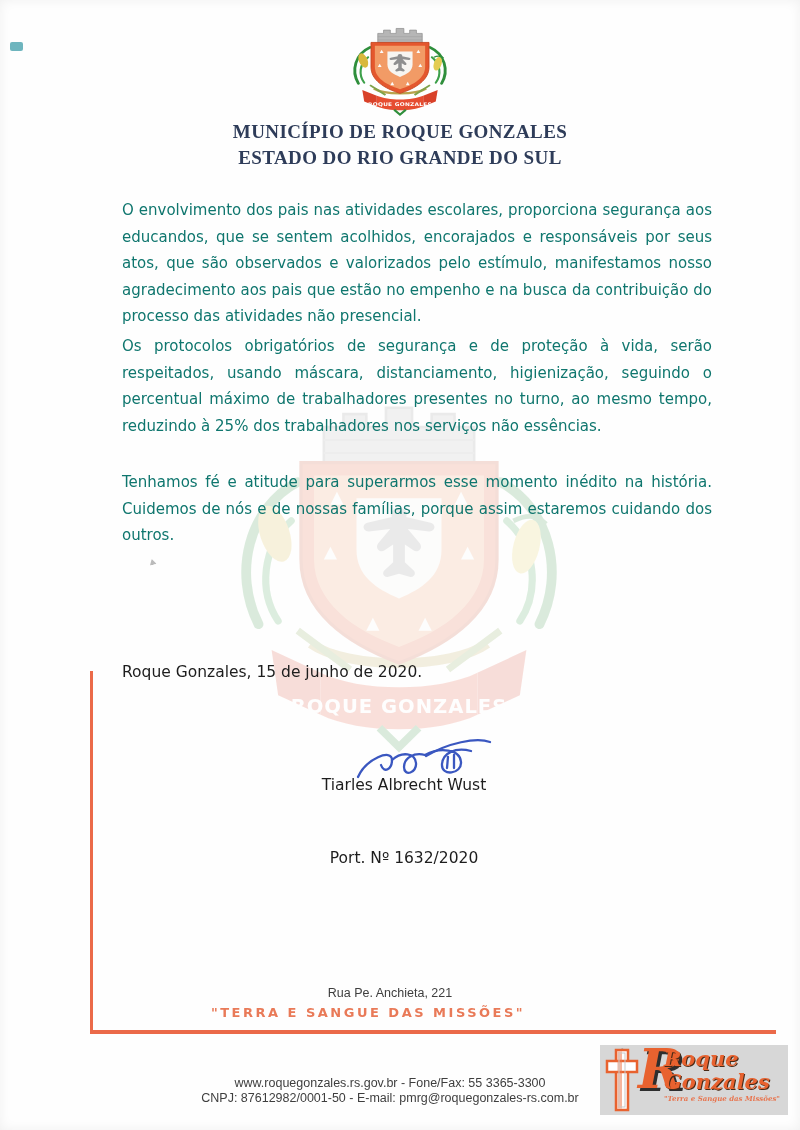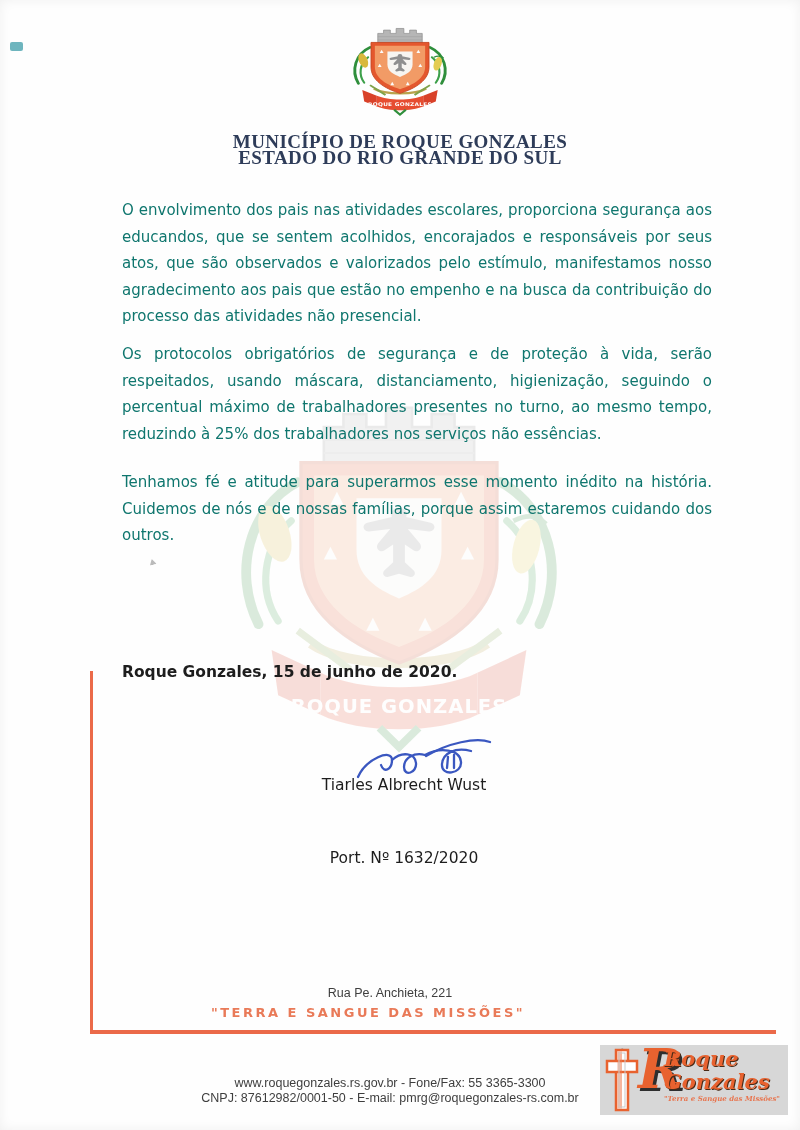--- a/index.html
+++ b/index.html
@@ -6,27 +6,27 @@
   .page{position:relative;width:800px;height:1130px;background:#fefefe;
         font-family:"DejaVu Sans",sans-serif;overflow:hidden;margin:0 auto;
         box-shadow:inset 0 0 12px rgba(0,0,0,.06);}
   .scan-mark{position:absolute;left:10px;top:42px;width:13px;height:9px;
         background:#4aa2ae;border-radius:2px;opacity:.8;}
   .crest-small{position:absolute;left:342px;top:26px;width:116px;height:92px;}
   .watermark{position:absolute;left:203px;top:398px;width:392px;height:362px;opacity:.17;}
   .hdr{position:absolute;left:0;width:800px;text-align:center;
         font-family:"Liberation Serif","DejaVu Serif",serif;font-weight:bold;
         color:#2e3c59;letter-spacing:.4px;font-size:19px;}
-  .t1{top:131px}.t2{top:147px}
+  .t1{top:121px}.t2{top:147px}
   .para{position:absolute;left:122px;width:590px;font-size:15px;line-height:26.5px;
         text-align:justify;color:#0f766e;}
-  .p1{top:197px}.p2{top:341px}.p3{top:469px}
+  .p1{top:197px}.p2{top:333px}.p3{top:469px}
   .pencil-mark{position:absolute;left:149px;top:559px;width:7px;height:6px;background:#777;
         opacity:.5;clip-path:polygon(50% 0,100% 100%,0 100%);transform:rotate(-15deg);}
-  .date-line{position:absolute;left:122px;top:663px;font-size:15.5px;color:#1d1d1d;font-weight:bold;}
+  .date-line{position:absolute;left:122px;top:663px;font-size:15.5px;color:#1d1d1d;}
   .sig-svg{position:absolute;left:352px;top:735px;width:150px;height:58px;}
   .sig-text{position:absolute;left:104px;width:600px;text-align:center;color:#1d1d1d;font-size:15.5px;}
   .sig-name{top:776px}.sig-role{top:814px}.sig-port{top:849px}
   .vline{position:absolute;left:90px;top:671px;width:3px;height:363px;background:#eb6a49;}
   .hline{position:absolute;left:90px;top:1030px;width:686px;height:4px;background:#eb6a49;}
   .slogan{position:absolute;left:118px;top:1005px;width:500px;text-align:center;
         font-size:13px;font-weight:bold;letter-spacing:2.5px;color:#e97a58;}
   .addr{position:absolute;left:140px;width:500px;text-align:center;
         font-family:"Liberation Sans","DejaVu Sans",sans-serif;font-size:12.5px;color:#3e3e3e;}
   .a1{top:986px}.a2{top:1061px}.a3{top:1076px}.a4{top:1091px}

